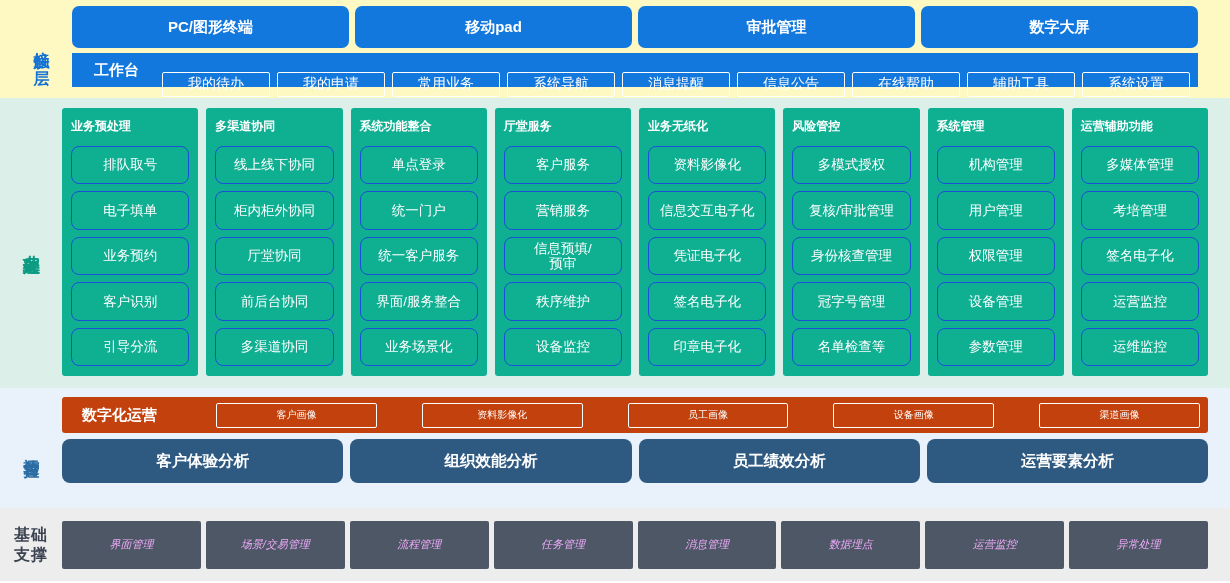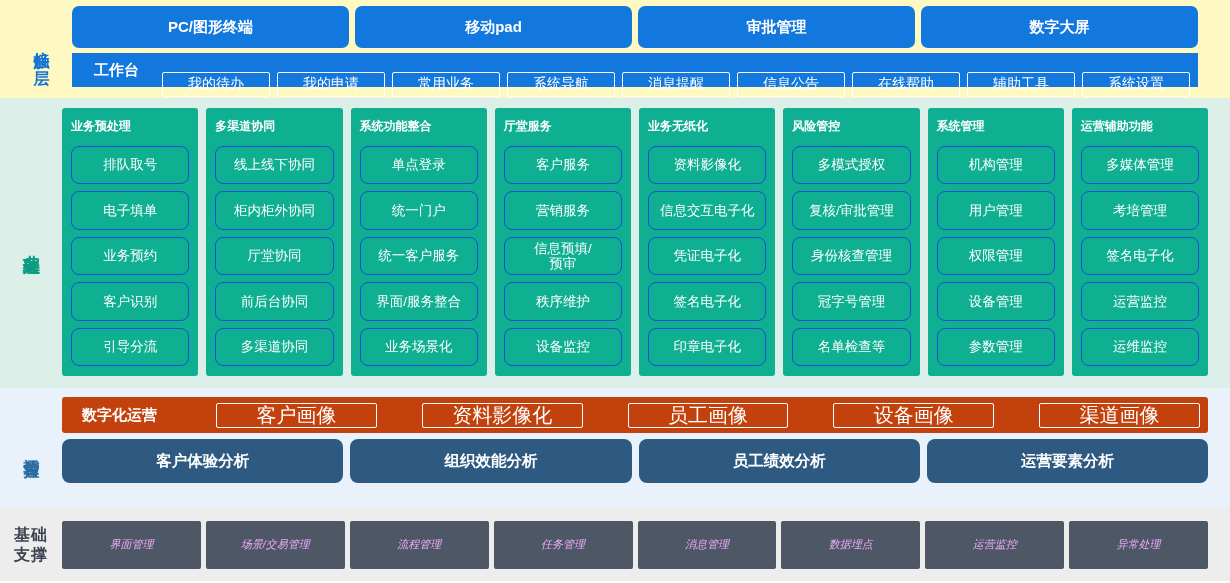--- a/index.html
+++ b/index.html
@@ -92,21 +92,21 @@
     display: flex; align-items: center; gap: 9px; padding: 0 8px;
   }
   #ops-row-digital .digital-label {
     color: #ffffff; font-weight: bold; font-size: 15px;
     padding: 0 14px 0 12px; white-space: nowrap;
   }
   .ops-chip {
     flex: 1 1 0; height: 25px;
     border: 1px solid #ffffff; border-radius: 2px;
     display: flex; align-items: center; justify-content: center;
-    color: #ffffff; font-size: 20px; white-space: nowrap; margin-left: 36px;
+    color: #ffffff; font-size: 10px; white-space: nowrap; margin-left: 36px;
   }
   #ops-row-analysis { height: 44px; display: flex; gap: 7px; }
   .ops-analysis-box {
     flex: 1 1 0; background: #2E5A82; border-radius: 8px;
     display: flex; align-items: center; justify-content: center;
     color: #ffffff; font-weight: bold; font-size: 15.5px;
   }
 
   
   #band-foundation { height: 73px; background: #EDEDED; }

